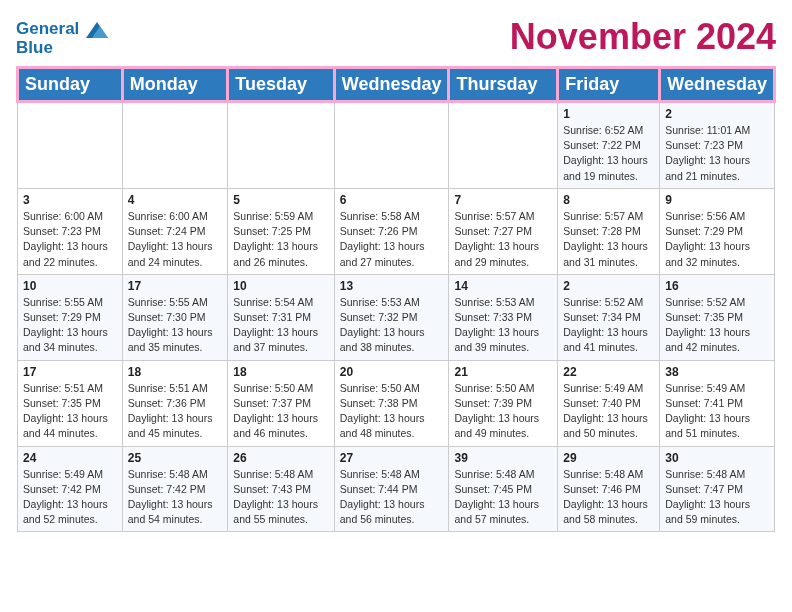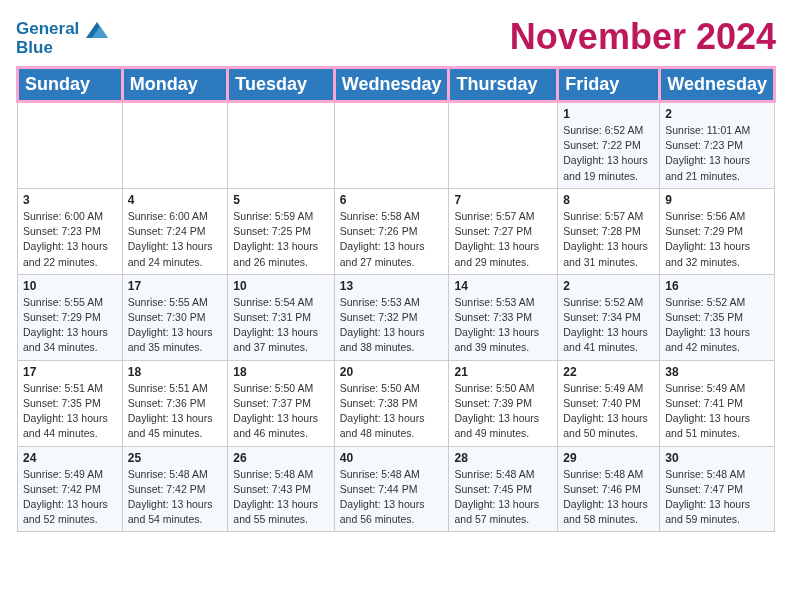--- a/index.html
+++ b/index.html
@@ -304,28 +304,28 @@
 and 54 minutes.</div>
         </td>
         <td>
           <span class="day-number">26</span>
           <div class="day-info" style="white-space: pre-line;">Sunrise: 5:48 AM
 Sunset: 7:43 PM
 Daylight: 13 hours
 and 55 minutes.</div>
         </td>
         <td>
-          <span class="day-number">40</span>
+          <span class="day-number">27</span>
           <div class="day-info" style="white-space: pre-line;">Sunrise: 5:48 AM
 Sunset: 7:44 PM
 Daylight: 13 hours
 and 56 minutes.</div>
         </td>
         <td>
-          <span class="day-number">28</span>
+          <span class="day-number">39</span>
           <div class="day-info" style="white-space: pre-line;">Sunrise: 5:48 AM
 Sunset: 7:45 PM
 Daylight: 13 hours
 and 57 minutes.</div>
         </td>
         <td>
           <span class="day-number">29</span>
           <div class="day-info" style="white-space: pre-line;">Sunrise: 5:48 AM
 Sunset: 7:46 PM
 Daylight: 13 hours

